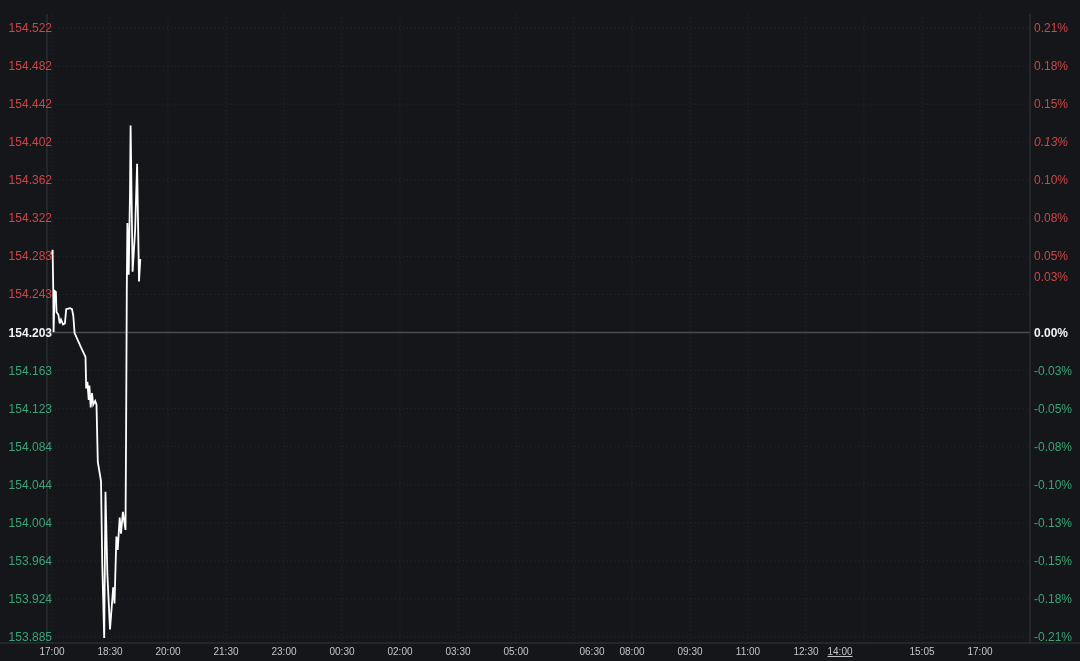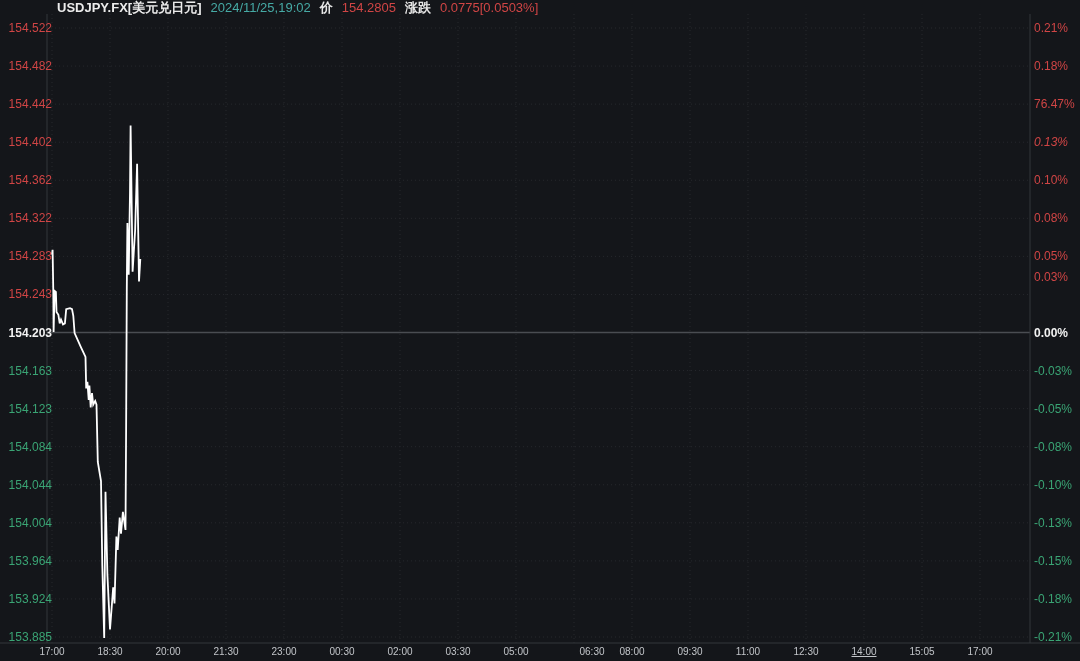--- a/index.html
+++ b/index.html
@@ -25,28 +25,20 @@
   .neg{color:#3aa474;}
   .zero{color:#f2f2f2;font-weight:bold;}
   .tl{position:absolute;top:646px;width:48px;text-align:center;font-size:10px;color:#c2c5c9;}
   #plot{position:absolute;left:0;top:0;}
 </style>
 </head>
 <body>
 
 <div id="screen">
 
-  <div id="header">
-    <span class="sym">USDJPY.FX[美元兑日元]</span>
-    <span class="dt">2024/11/25,19:02</span>
-    <span class="lbl">价</span>
-    <span class="up">154.2805</span>
-    <span class="lbl">涨跌</span>
-    <span class="up">0.0775[0.0503%]</span>
-  </div>
 
   <svg id="plot" width="1080" height="661">
       <line x1="52" y1="14" x2="52" y2="643" stroke="#26282d" stroke-width="1" stroke-dasharray="1 3"></line>
       <line x1="110" y1="14" x2="110" y2="643" stroke="#26282d" stroke-width="1" stroke-dasharray="1 3"></line>
       <line x1="168" y1="14" x2="168" y2="643" stroke="#26282d" stroke-width="1" stroke-dasharray="1 3"></line>
       <line x1="226" y1="14" x2="226" y2="643" stroke="#26282d" stroke-width="1" stroke-dasharray="1 3"></line>
       <line x1="284" y1="14" x2="284" y2="643" stroke="#26282d" stroke-width="1" stroke-dasharray="1 3"></line>
       <line x1="342" y1="14" x2="342" y2="643" stroke="#26282d" stroke-width="1" stroke-dasharray="1 3"></line>
       <line x1="400" y1="14" x2="400" y2="643" stroke="#26282d" stroke-width="1" stroke-dasharray="1 3"></line>
       <line x1="458" y1="14" x2="458" y2="643" stroke="#26282d" stroke-width="1" stroke-dasharray="1 3"></line>
@@ -97,21 +89,21 @@
       <div class="yl neg" style="top: 439.688px;">154.084</div>
       <div class="yl neg" style="top: 477.75px;">154.044</div>
       <div class="yl neg" style="top: 515.812px;">154.004</div>
       <div class="yl neg" style="top: 553.875px;">153.964</div>
       <div class="yl neg" style="top: 591.938px;">153.924</div>
       <div class="yl neg" style="top: 630px;">153.885</div>
     </div>
   <div id="right-axis">
       <div class="yr pos" style="top: 21px;">0.21%</div>
       <div class="yr pos" style="top: 59.0625px;">0.18%</div>
-      <div class="yr pos" style="top: 97.125px;">76.47%</div>
+      <div class="yr pos" style="top: 97.125px;">0.15%</div>
       <div class="yr pos" style="top: 135.188px; font-style: italic;">0.13%</div>
       <div class="yr pos" style="top: 173.25px;">0.10%</div>
       <div class="yr pos" style="top: 211.312px;">0.08%</div>
       <div class="yr pos" style="top: 249.375px;">0.05%</div>
       <div class="yr pos" style="top: 270px;">0.03%</div>
       <div class="yr zero" style="top: 325.5px;">0.00%</div>
       <div class="yr neg" style="top: 363.562px;">-0.03%</div>
       <div class="yr neg" style="top: 401.625px;">-0.05%</div>
       <div class="yr neg" style="top: 439.688px;">-0.08%</div>
       <div class="yr neg" style="top: 477.75px;">-0.10%</div>
@@ -128,18 +120,18 @@
       <div class="tl" style="left: 260px;">23:00</div>
       <div class="tl" style="left: 318px;">00:30</div>
       <div class="tl" style="left: 376px;">02:00</div>
       <div class="tl" style="left: 434px;">03:30</div>
       <div class="tl" style="left: 492px;">05:00</div>
       <div class="tl" style="left: 568px;">06:30</div>
       <div class="tl" style="left: 608px;">08:00</div>
       <div class="tl" style="left: 666px;">09:30</div>
       <div class="tl" style="left: 724px;">11:00</div>
       <div class="tl" style="left: 782px;">12:30</div>
-      <div class="tl" style="left: 840px; text-decoration: underline;">14:00</div>
+      <div class="tl" style="left: 816px; text-decoration: underline;">14:00</div>
       <div class="tl" style="left: 898px;">15:05</div>
       <div class="tl" style="left: 956px;">17:00</div>
     </div>
 
 </div>
 
 </body></html>

